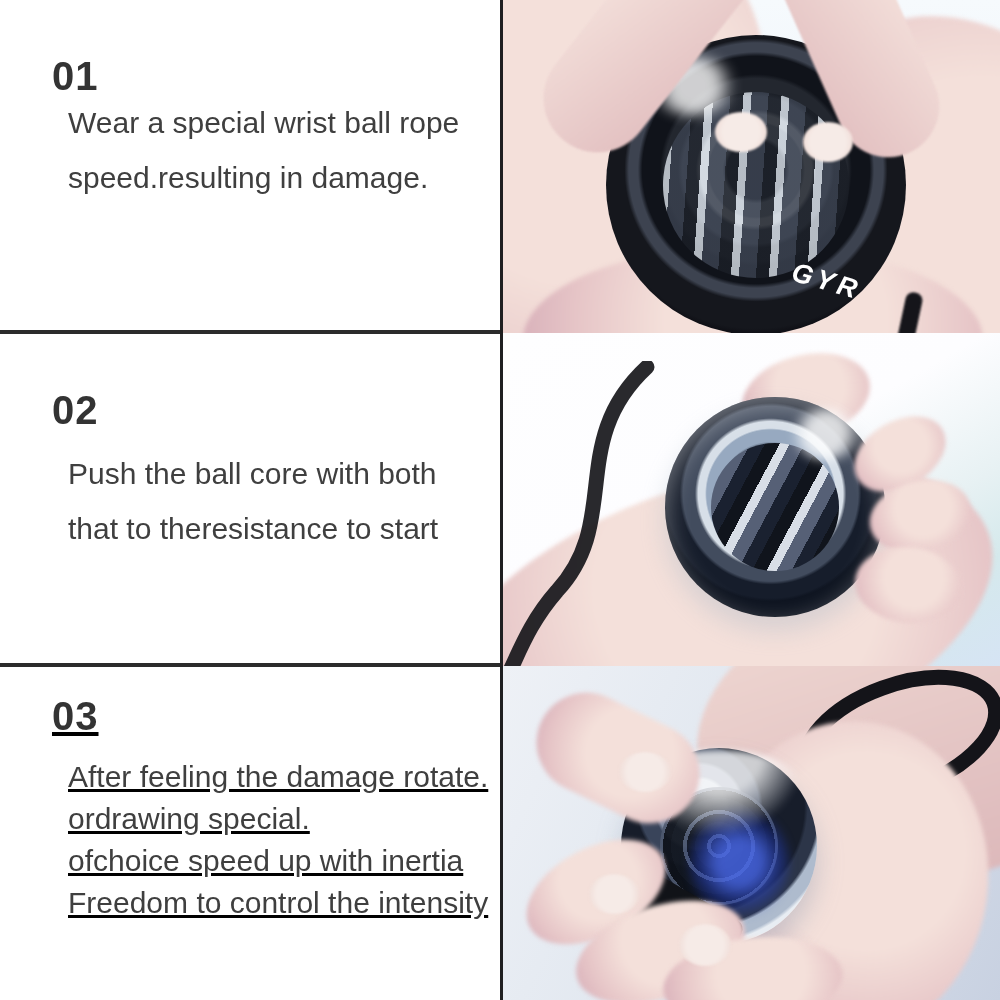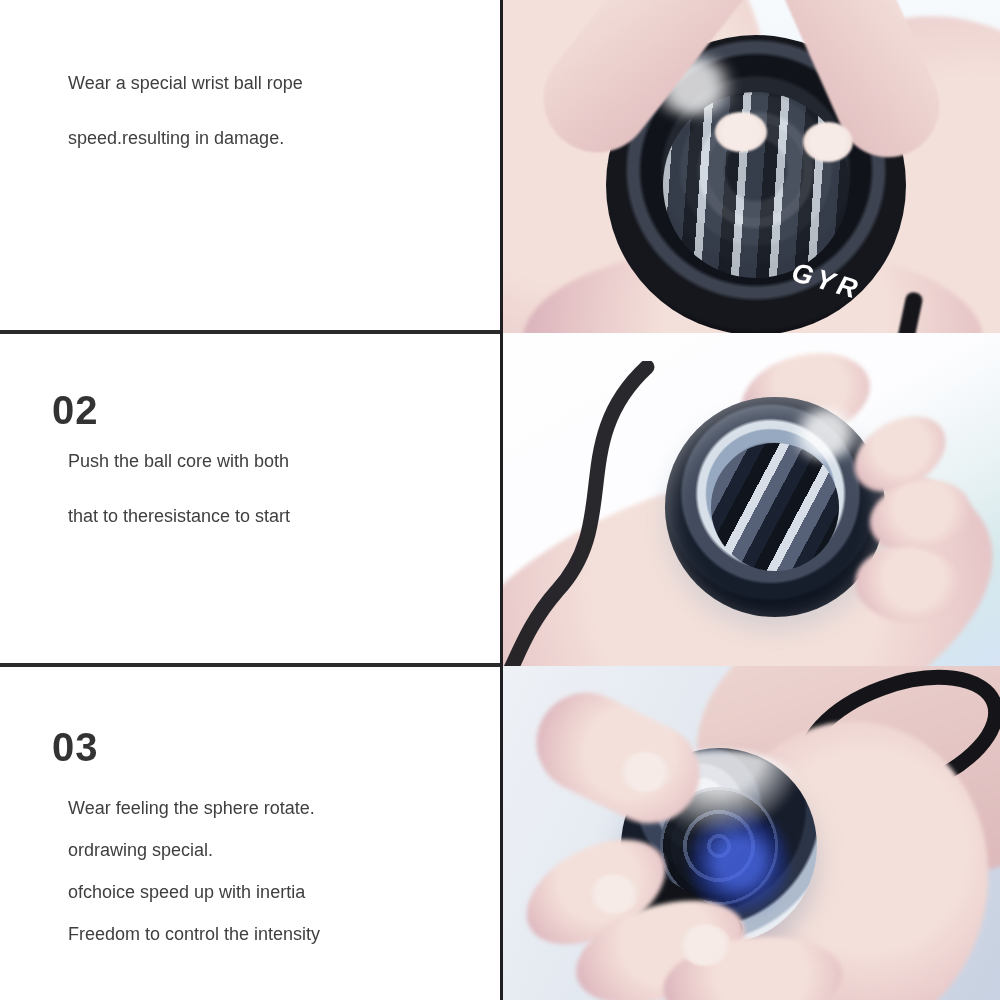--- a/index.html
+++ b/index.html
@@ -3,26 +3,26 @@
 <meta charset="utf-8">
 <style>
   html,body{margin:0;padding:0;background:#ffffff;}
   .canvas{position:relative;width:1000px;height:1000px;background:#ffffff;overflow:hidden;
           font-family:"Liberation Sans", sans-serif;}
 
   
   .step{position:absolute;left:52px;width:440px;}
   .step-number{font-size:40px;font-weight:bold;color:#333333;letter-spacing:1px;line-height:1;}
   .step-lines{margin-left:16px;}
-  .line{font-size:18px;color:#3f3f3f;line-height:30px;}
+  .line{font-size:30px;color:#3f3f3f;line-height:30px;}
   .s12 .line{margin-bottom:25px;}
   .s3 .line{margin-bottom:12px;}
   #step1{top:56px;}   #step1 .step-lines{margin-top:12px;}
-  #step2{top:390px;}  #step2 .step-lines{margin-top:16px;}
-  #step3{top:727px;}  #step3 .step-lines{margin-top:26px;}
+  #step2{top:390px;}  #step2 .step-lines{margin-top:29px;}
+  #step3{top:696px;text-decoration:underline;}  #step3 .step-lines{margin-top:26px;}
 
   .hr{position:absolute;left:0;width:503px;height:4px;background:#2b2b2b;}
   #hr1{top:330px;} #hr2{top:663px;}
   .vr{position:absolute;left:500px;top:0;width:3px;height:1000px;background:#1f1f21;}
 
   
   .photos{position:absolute;left:503px;top:0;width:497px;height:1000px;}
   .photo{position:absolute;left:0;width:497px;overflow:hidden;}
   #photo1{top:0;height:333px;background:linear-gradient(180deg,#f6fafd 0%,#eef4fa 55%,#e3ecf5 100%);}
   #photo2{top:333px;height:333px;background:linear-gradient(150deg,#fefeff 0%,#fdfdff 45%,#e7f1f3 68%,#d5e9ec 82%,#d6e4f4 100%);}
@@ -96,20 +96,21 @@
     padding-right:14px;box-sizing:border-box;}
   .p3-band span{color:#ffffff;font-weight:bold;font-size:26px;font-style:italic;}
   .p3-cord{position:absolute;right:-30px;top:-14px;z-index:2;}
 </style>
 </head>
 <body>
 
 <div class="canvas">
 
   <div class="step s12" id="step1">
+    <div class="step-number">01</div>
     <div class="step-lines">
       <div class="line">Wear a special wrist ball rope</div>
       <div class="line">speed.resulting in damage.</div>
     </div>
   </div>
 
   <div class="hr" id="hr1"></div>
 
   <div class="step s12" id="step2">
     <div class="step-number">02</div>
@@ -117,21 +118,21 @@
       <div class="line">Push the ball core with both</div>
       <div class="line">that to theresistance to start</div>
     </div>
   </div>
 
   <div class="hr" id="hr2"></div>
 
   <div class="step s3" id="step3">
     <div class="step-number">03</div>
     <div class="step-lines">
-      <div class="line">Wear feeling the sphere rotate.</div>
+      <div class="line">After feeling the damage rotate.</div>
       <div class="line">ordrawing special.</div>
       <div class="line">ofchoice speed up with inertia</div>
       <div class="line">Freedom to control the intensity</div>
     </div>
   </div>
 
   <div class="vr"></div>
 
   <div class="photos">
 

